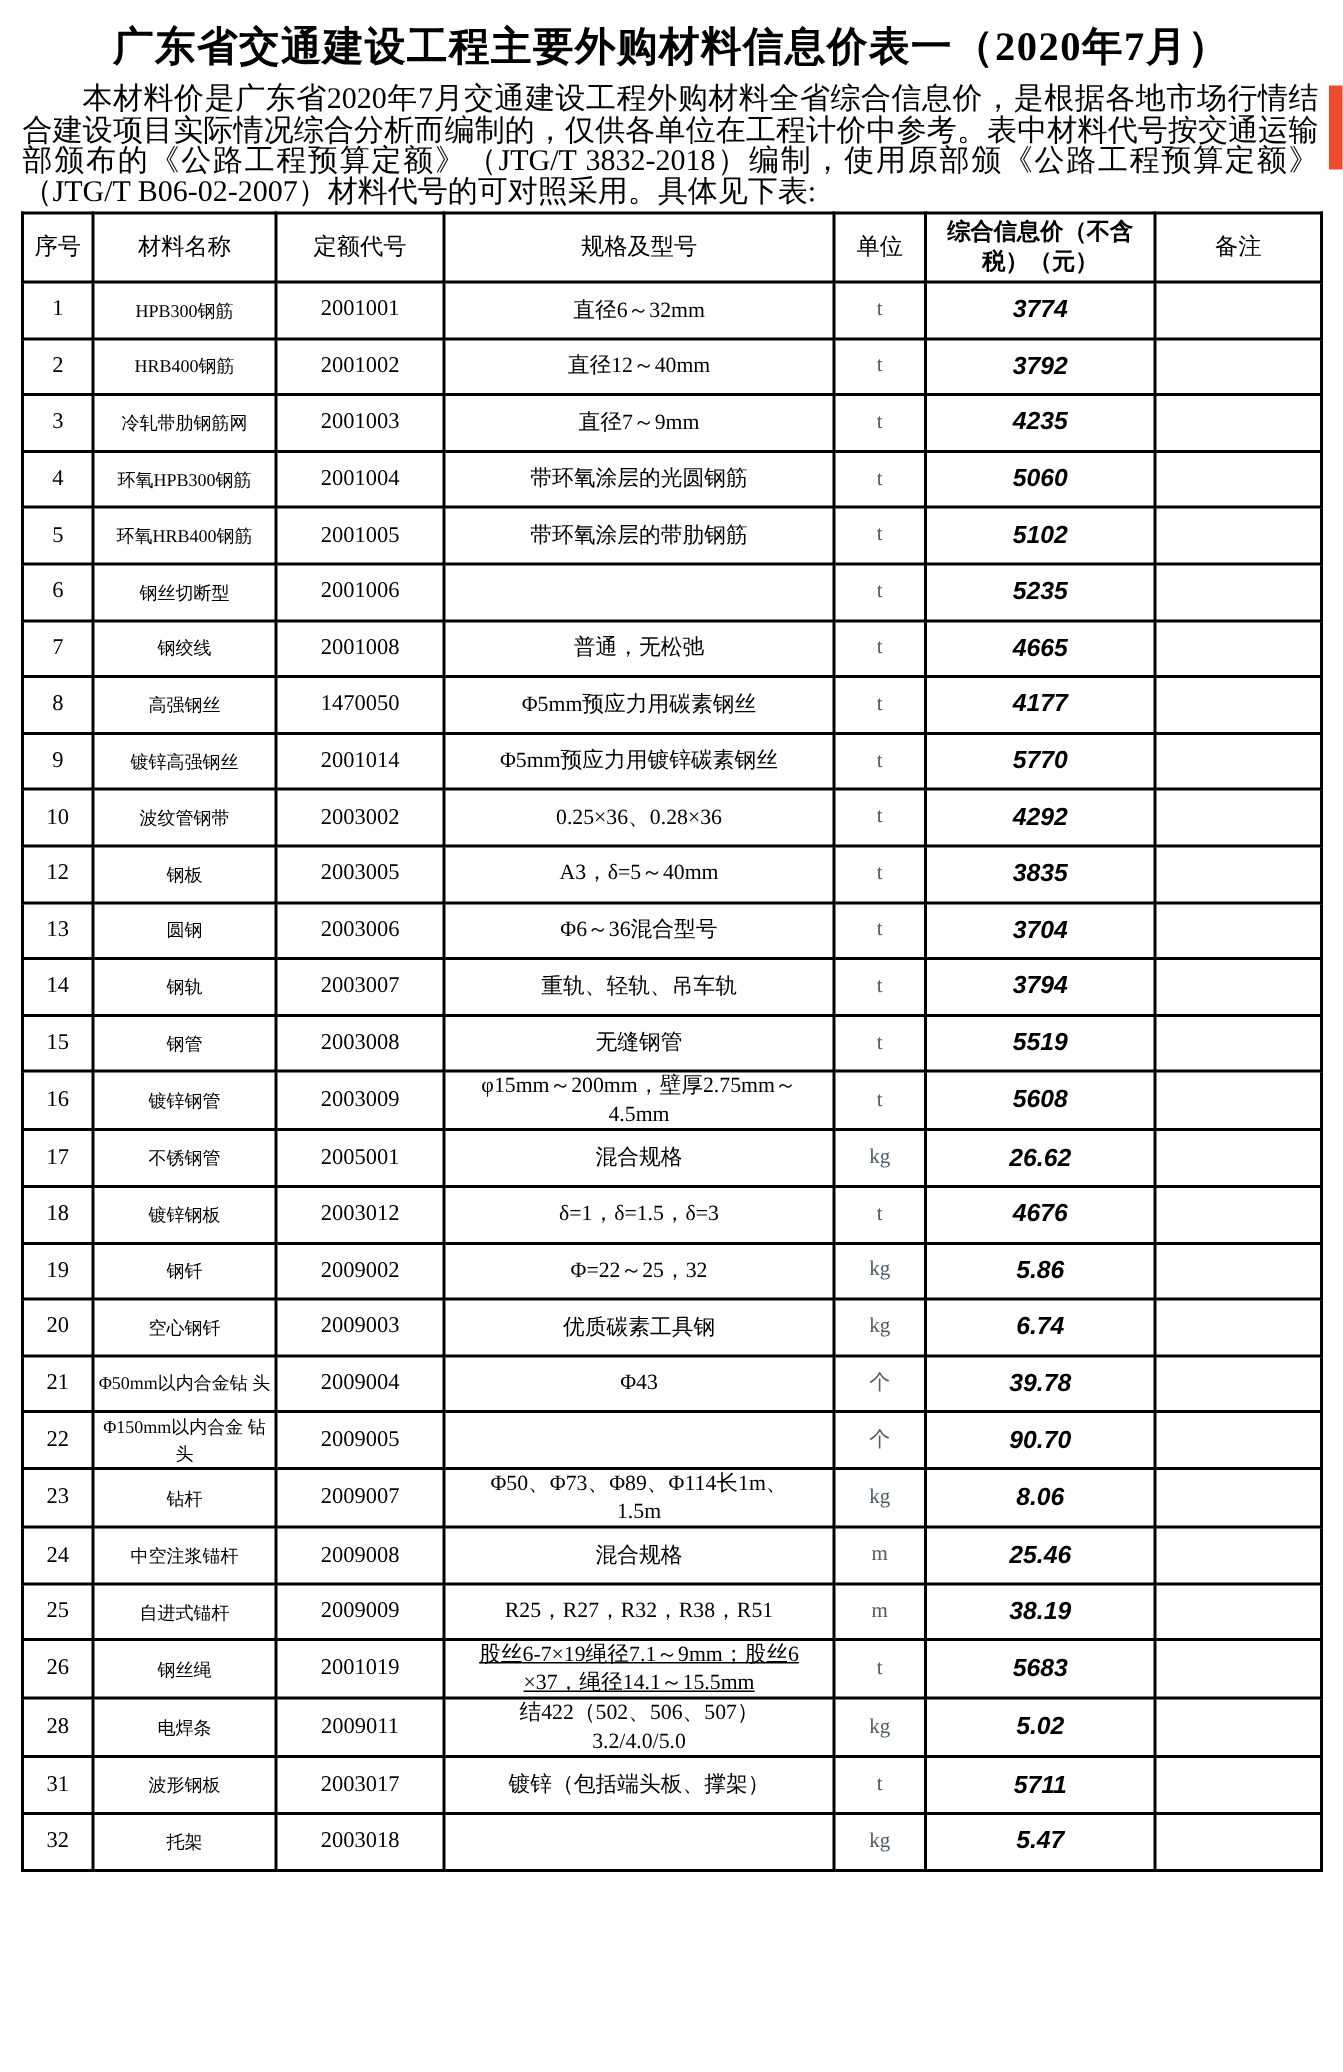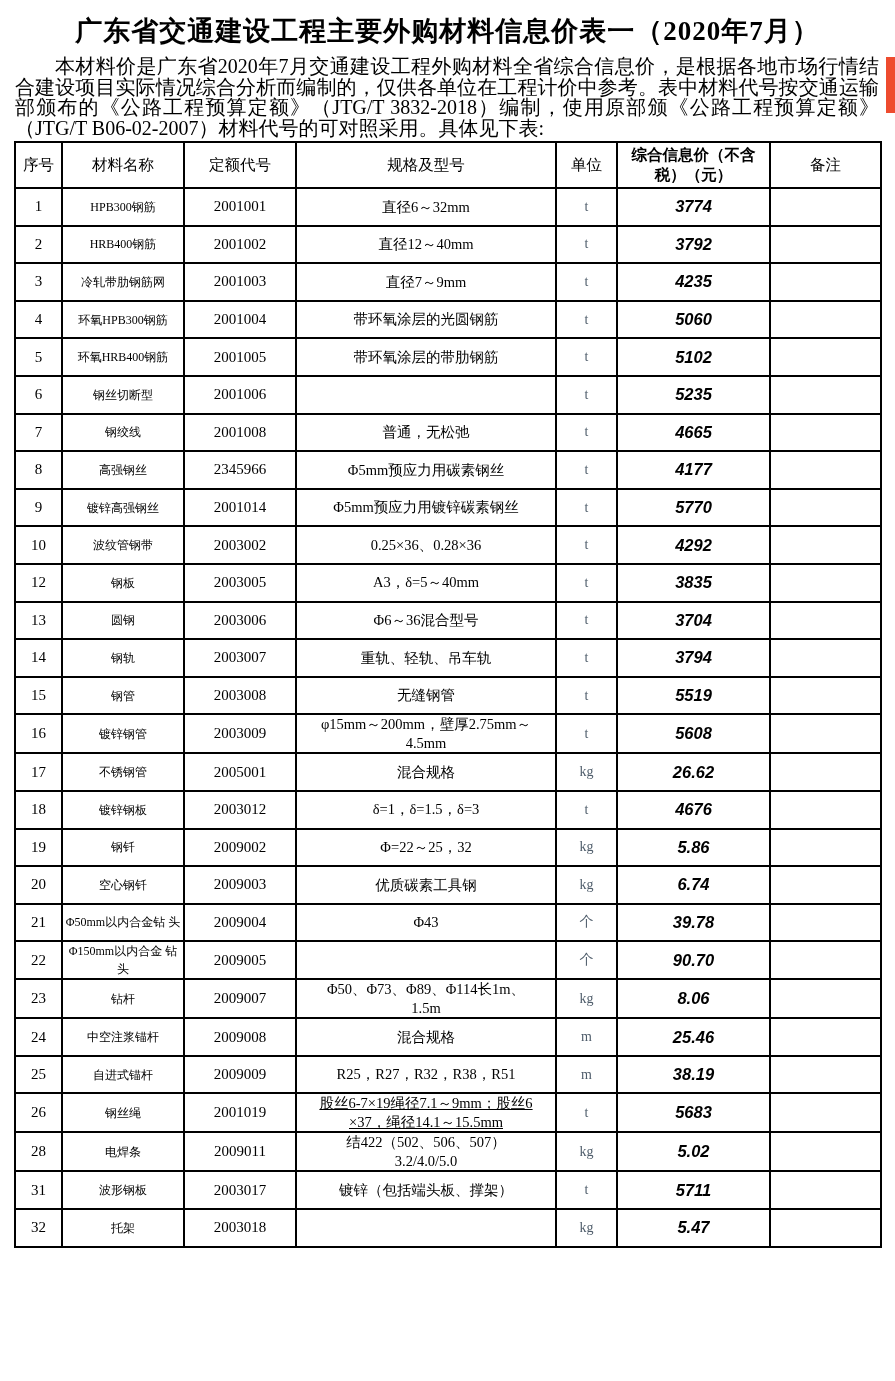--- a/index.html
+++ b/index.html
@@ -132,21 +132,21 @@
           <td class="c-name">钢绞线</td>
           <td class="c-code">2001008</td>
           <td class="c-spec">普通，无松弛</td>
           <td class="c-unit">t</td>
           <td class="c-price">4665</td>
           <td class="c-note"></td>
         </tr>
         <tr>
           <td class="c-no">8</td>
           <td class="c-name">高强钢丝</td>
-          <td class="c-code">2345966</td>
+          <td class="c-code">1470050</td>
           <td class="c-spec">Φ5mm预应力用碳素钢丝</td>
           <td class="c-unit">t</td>
           <td class="c-price">4177</td>
           <td class="c-note"></td>
         </tr>
         <tr>
           <td class="c-no">9</td>
           <td class="c-name">镀锌高强钢丝</td>
           <td class="c-code">2001014</td>
           <td class="c-spec">Φ5mm预应力用镀锌碳素钢丝</td>

